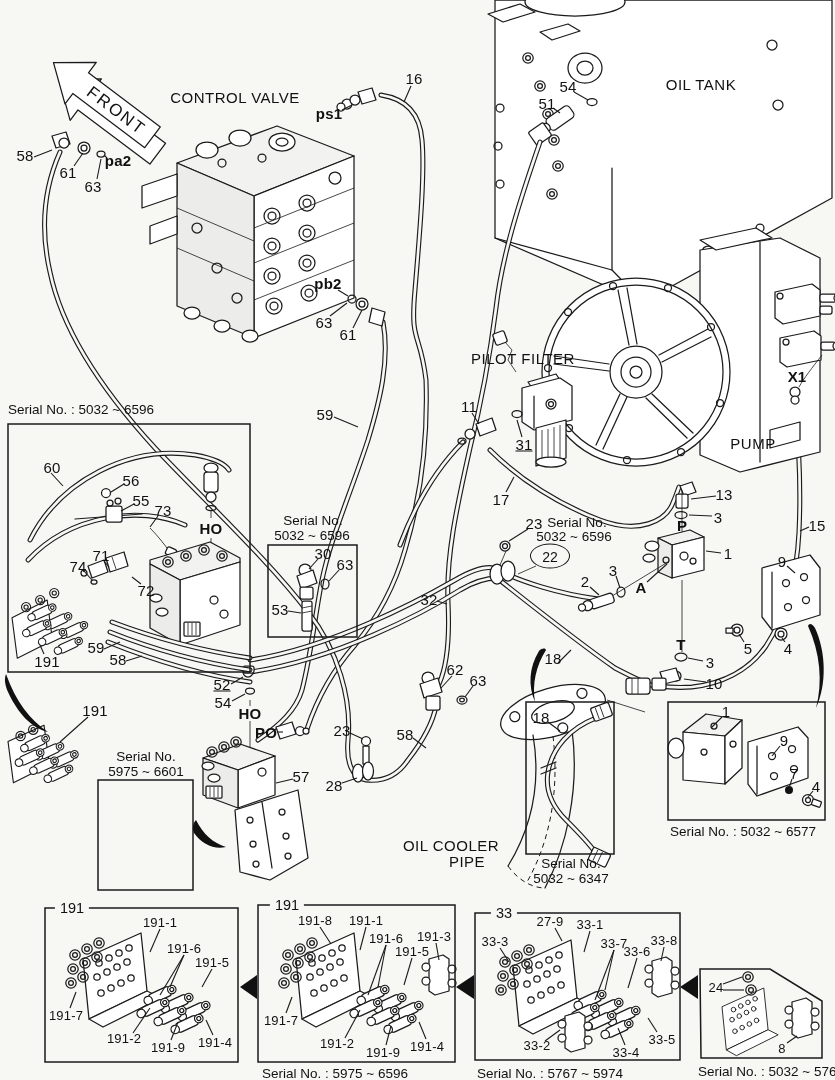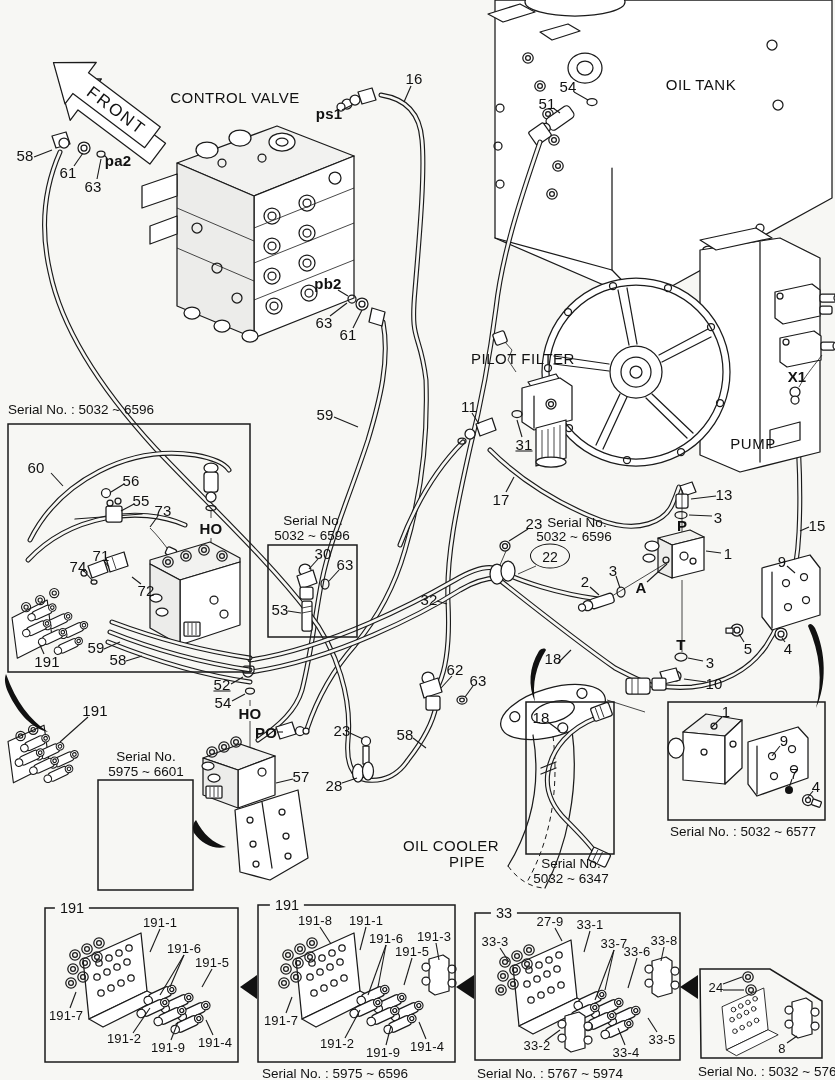--- a/index.html
+++ b/index.html
@@ -730,21 +730,21 @@
       <div class="lbl" style="left: 478px; top: 680px;">63</div>
       <div class="lbl" style="left: 222px; top: 684px; text-decoration: underline;">52</div>
       <div class="lbl" style="left: 223px; top: 702px;">54</div>
       <div class="lbl b" style="left: 250px; top: 713px;">HO</div>
       <div class="lbl b" style="left: 266px; top: 732px;">PO</div>
       <div class="lbl" style="left: 95px; top: 710px;">191</div>
       <div class="lbl" style="left: 301px; top: 776px;">57</div>
       <div class="lbl" style="left: 342px; top: 730px;">23</div>
       <div class="lbl" style="left: 334px; top: 785px;">28</div>
       <div class="lbl" style="left: 405px; top: 734px;">58</div>
-      <div class="lbl" style="left: 36px; top: 467px;">60</div>
+      <div class="lbl" style="left: 52px; top: 467px;">60</div>
       <div class="lbl" style="left: 131px; top: 480px;">56</div>
       <div class="lbl" style="left: 141px; top: 500px; text-align: right;">55</div>
       <div class="lbl" style="left: 163px; top: 510px;">73</div>
       <div class="lbl" style="left: 101px; top: 555px;">71</div>
       <div class="lbl" style="left: 78px; top: 566px;">74</div>
       <div class="lbl" style="left: 146px; top: 590px;">72</div>
       <div class="lbl b" style="left: 211px; top: 528px;">HO</div>
       <div class="lbl" style="left: 96px; top: 647px;">59</div>
       <div class="lbl" style="left: 118px; top: 659px;">58</div>
       <div class="lbl" style="left: 47px; top: 661px;">191</div>

